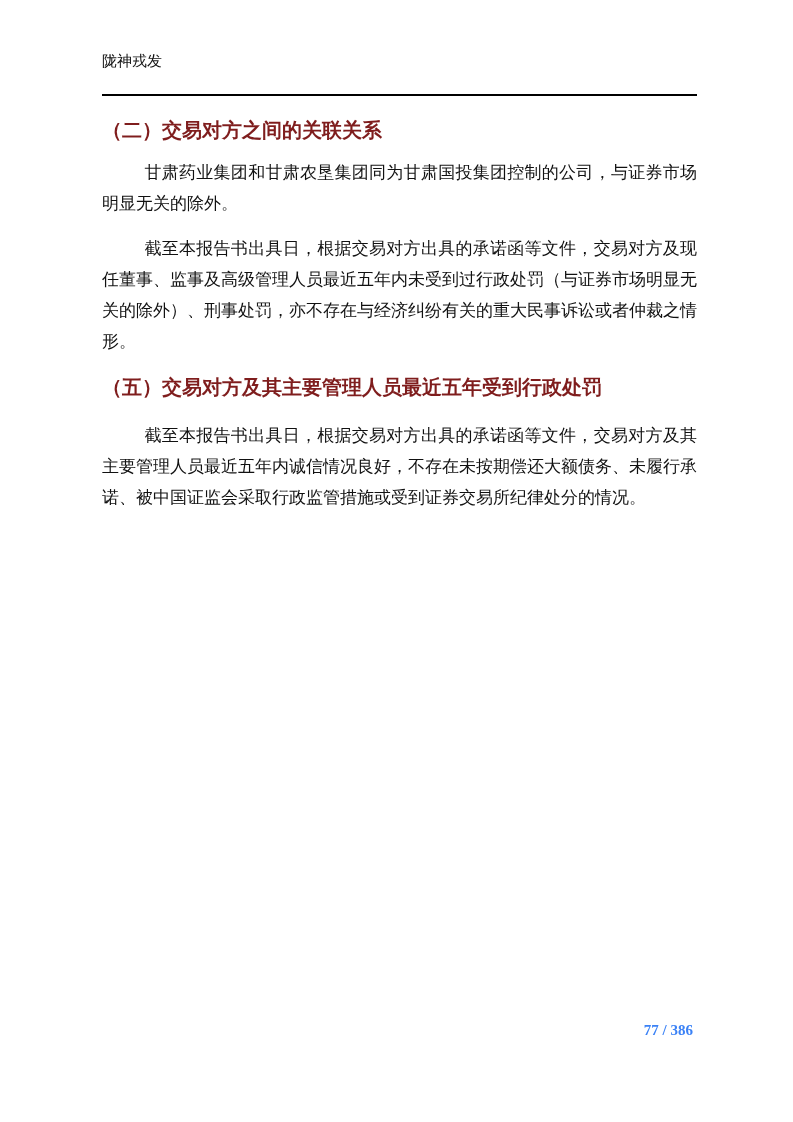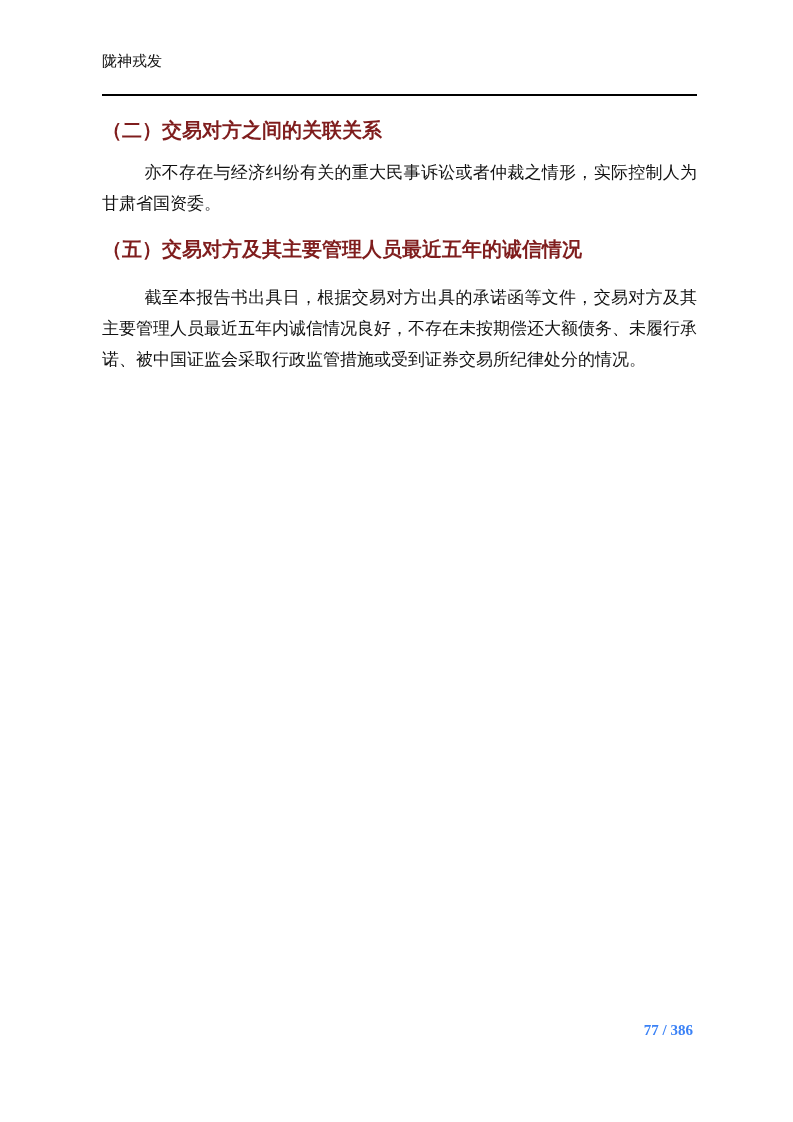--- a/index.html
+++ b/index.html
@@ -72,28 +72,29 @@
 
 <div class="page">
   <div class="content">
 
     <header class="page-header">
       <span class="hdr-left">陇神戎发</span>
     </header>
 
     <section>
       <h2 class="sec-heading mt-h1">（二）交易对方之间的关联关系</h2>
-      <p class="body-para mt-p1">亦不存在与经济纠纷有关的重大民事诉讼或者仲裁之情形，实际控制人为甘肃省国资委。</p>
+      <p class="body-para mt-p1">甘肃药业集团和甘肃农垦集团同为甘肃国投集团控制的公司，与证券市场明显无关的除外。</p>
     </section>
 
 
     <section>
+      <p class="body-para mt-p3">截至本报告书出具日，根据交易对方出具的承诺函等文件，交易对方及现任董事、监事及高级管理人员最近五年内未受到过行政处罚（与证券市场明显无关的除外）、刑事处罚，亦不存在与经济纠纷有关的重大民事诉讼或者仲裁之情形。</p>
     </section>
 
     <section>
-      <h2 class="sec-heading mt-h4">（五）交易对方及其主要管理人员最近五年的诚信情况</h2>
+      <h2 class="sec-heading mt-h4">（五）交易对方及其主要管理人员最近五年受到行政处罚</h2>
       <p class="body-para mt-p4">截至本报告书出具日，根据交易对方出具的承诺函等文件，交易对方及其主要管理人员最近五年内诚信情况良好，不存在未按期偿还大额债务、未履行承诺、被中国证监会采取行政监管措施或受到证券交易所纪律处分的情况。</p>
     </section>
 
   </div>
 
   <div class="page-number">77 / 386</div>
 </div>
 
 </body></html>

